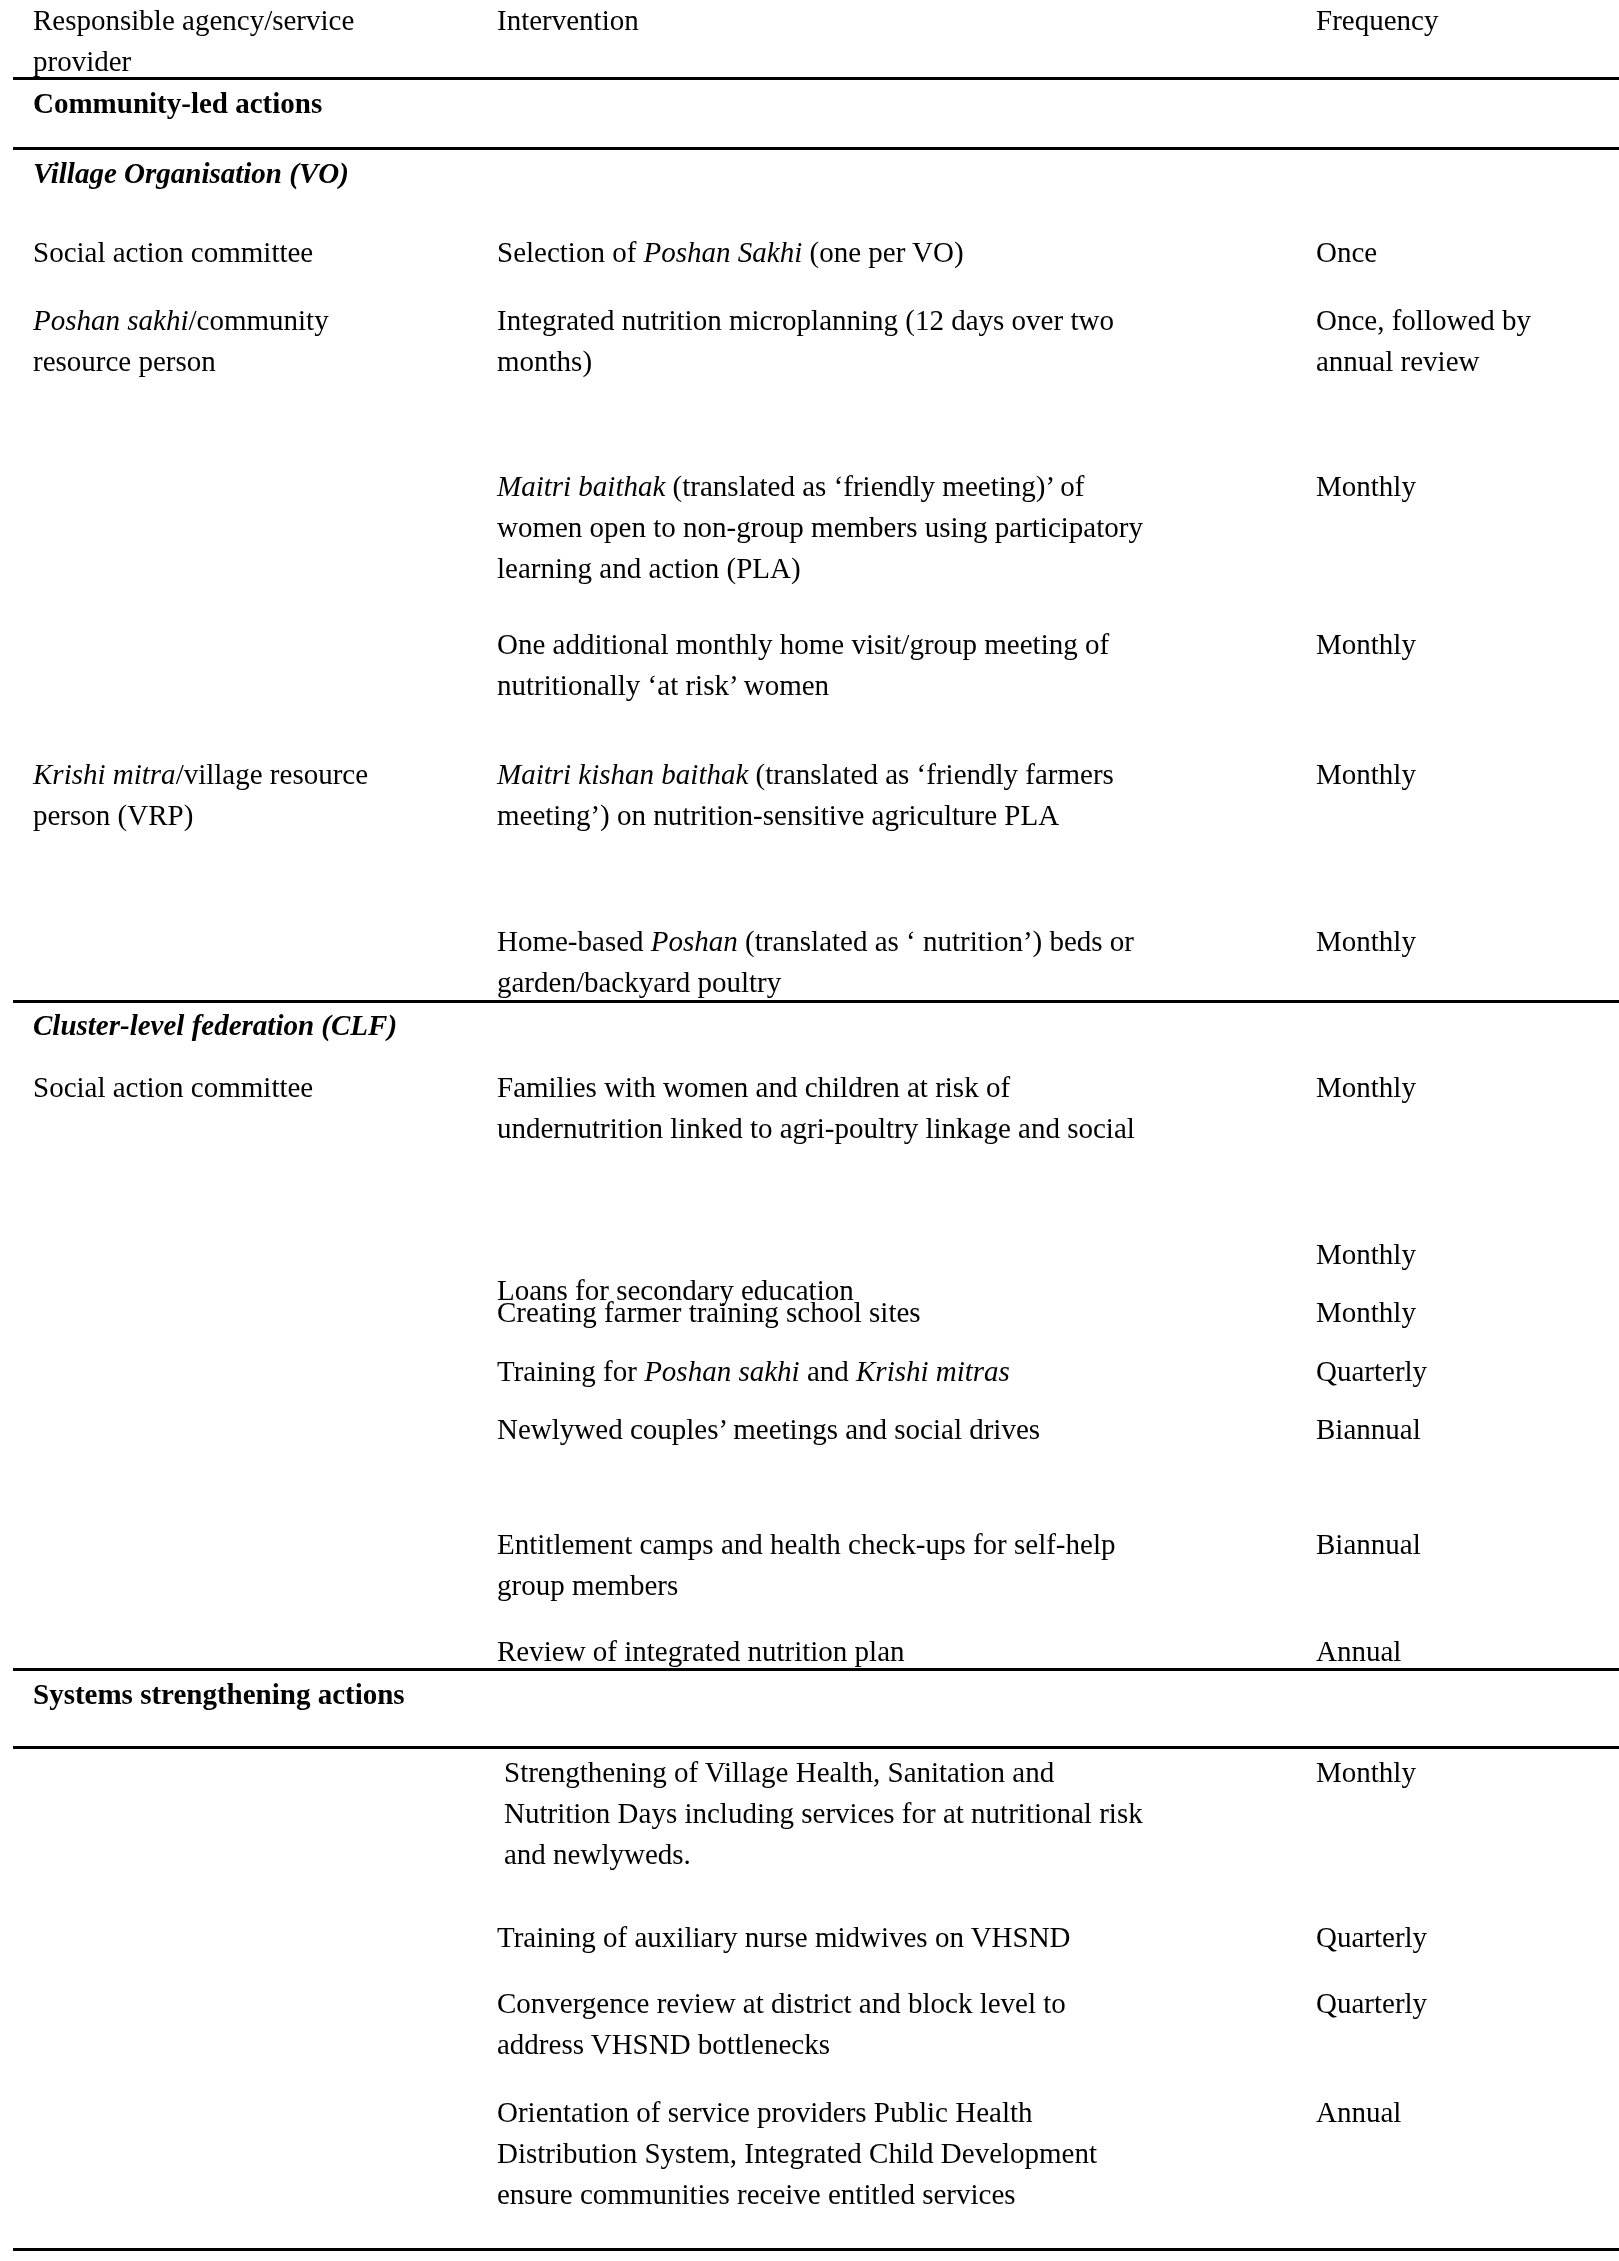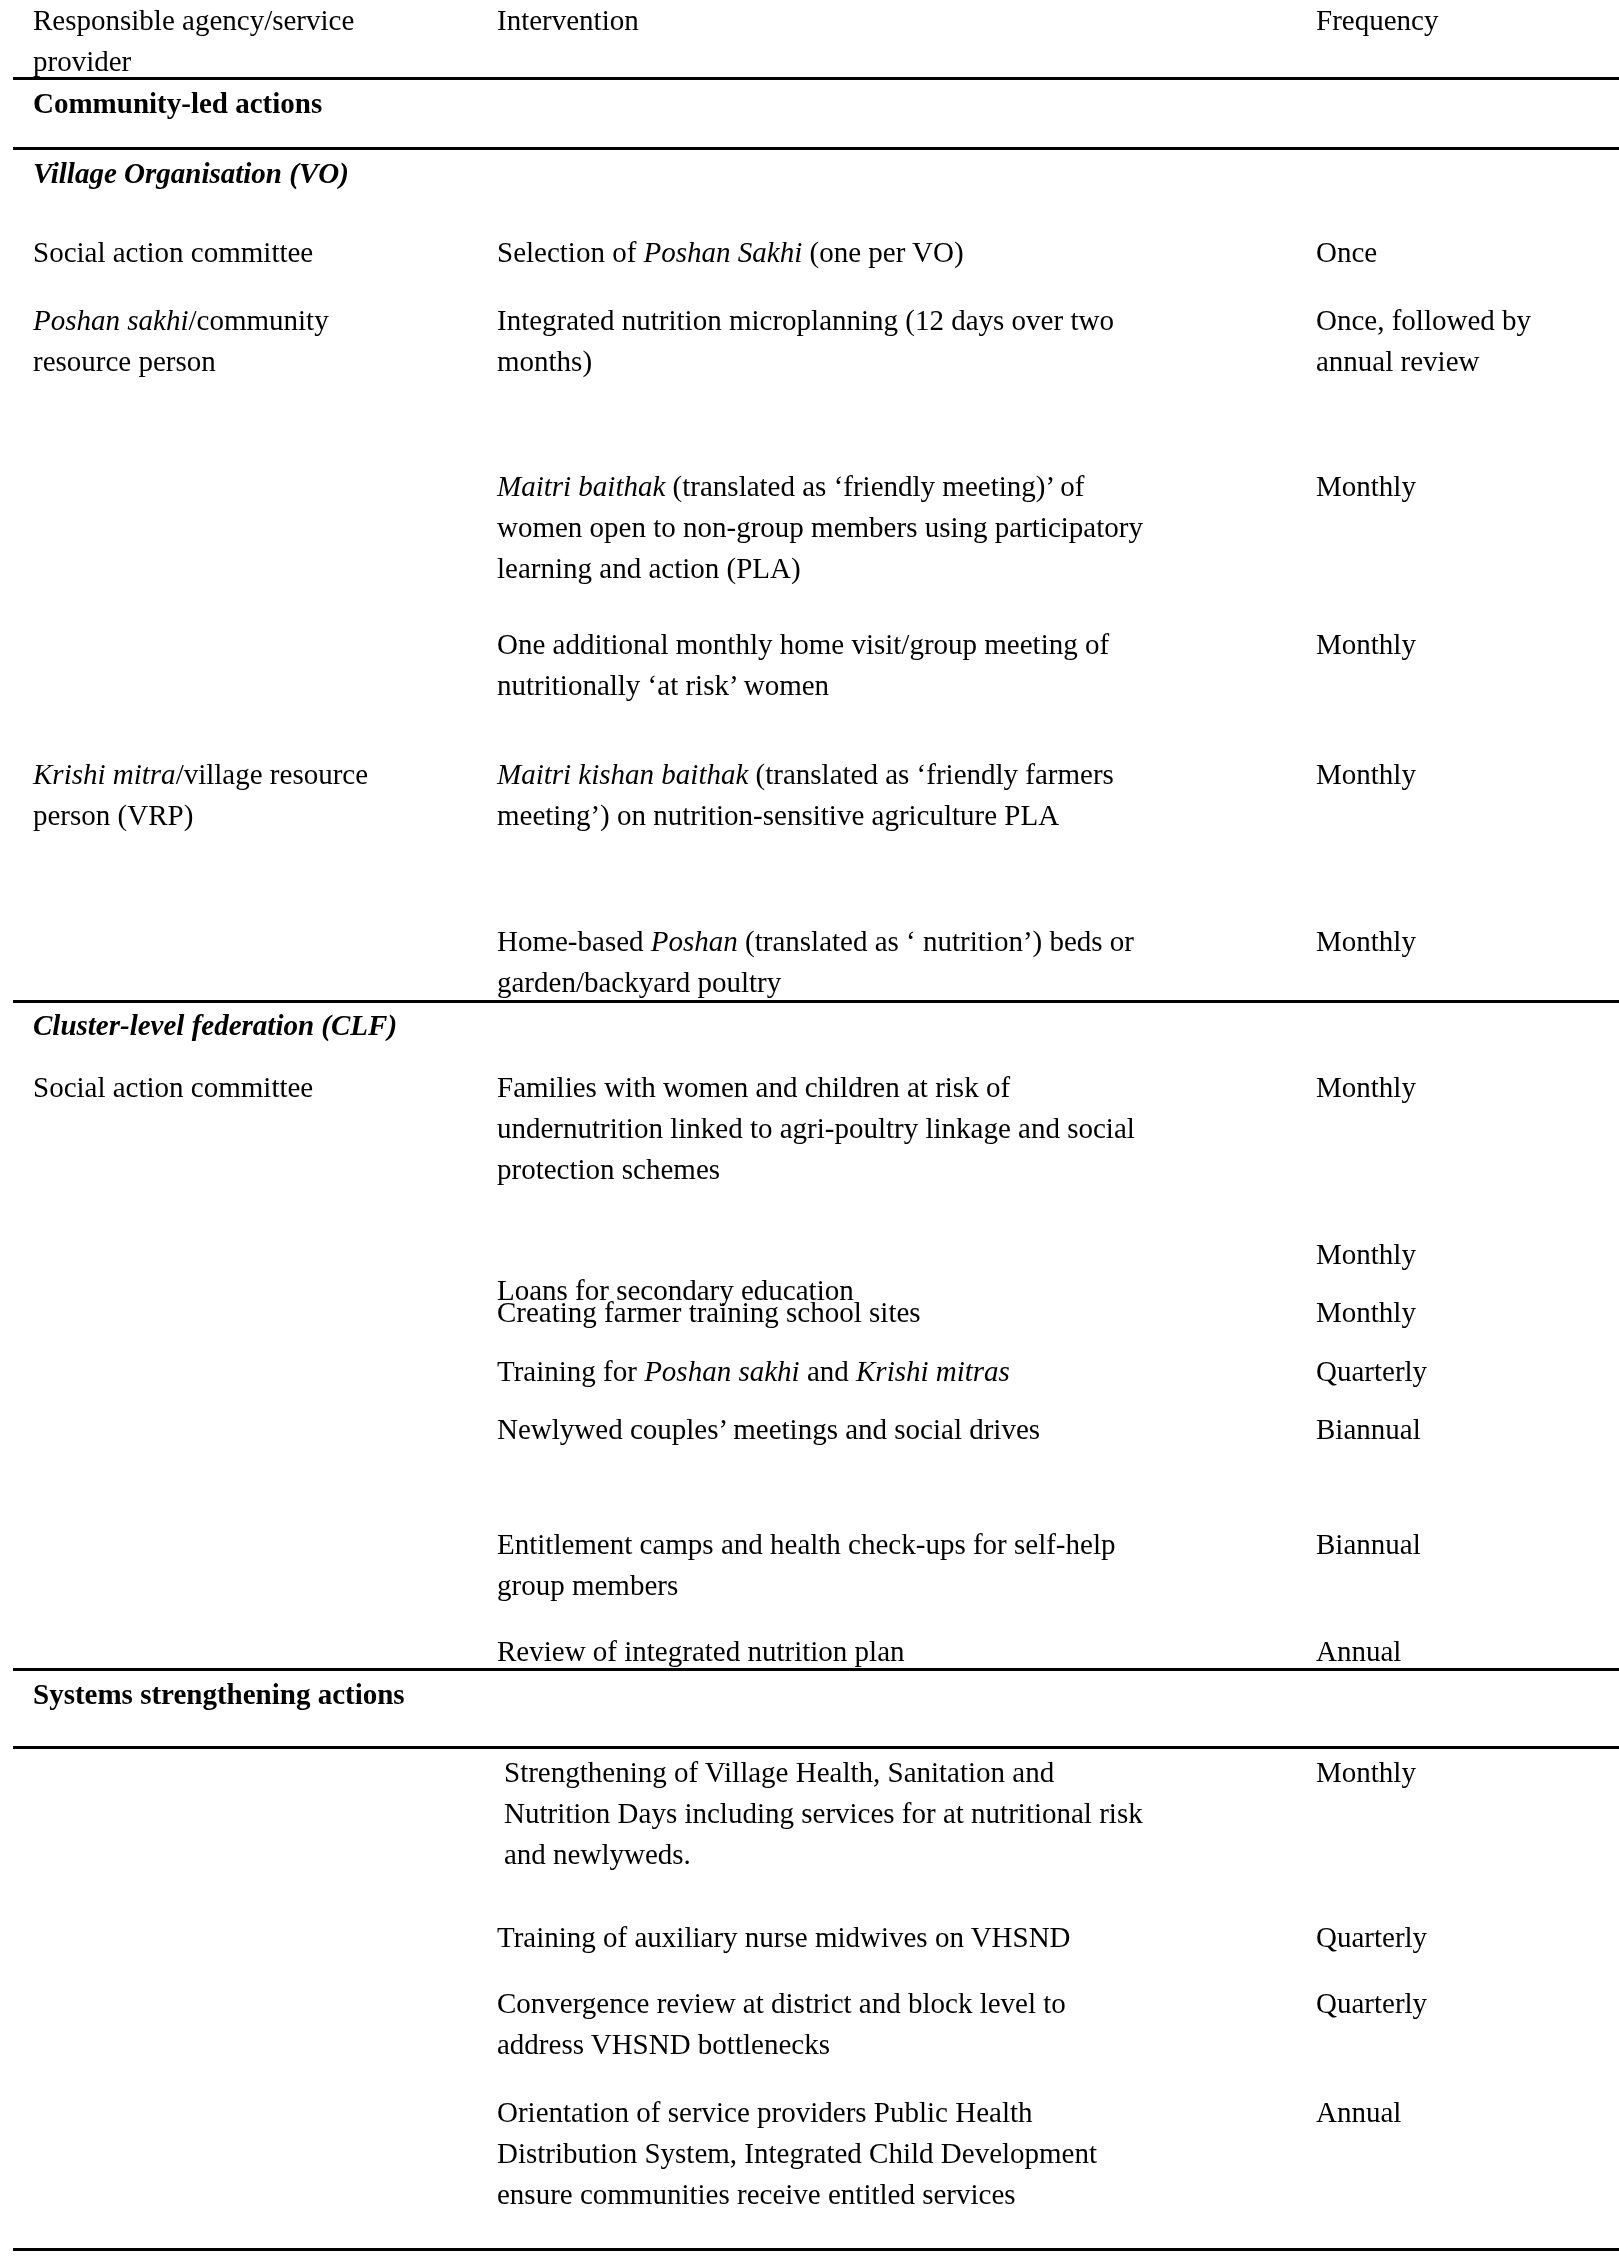--- a/index.html
+++ b/index.html
@@ -110,21 +110,20 @@
   <div class="cell col1 b i" style="top:1005px">Cluster-level federation (CLF)</div>
 
   <div id="rows-clf">
       <div>
         <div class="cell col1" style="top: 1067px;">
           <span class="ln"><span>Social action committee</span></span>
         </div>
         <div class="cell col2" style="top: 1067px;">
           <span class="ln"><span>Families with women and children at risk of</span></span>
           <span class="ln"><span>undernutrition linked to agri-poultry linkage and social</span></span>
-          <span class="ln"><span>protection schemes</span></span>
         </div>
         <div class="cell col3" style="top: 1067px;">
           <span class="ln"><span>Monthly</span></span>
         </div>
       </div>
       <div>
         <div class="cell col2" style="top: 1234px; margin-top: 36px;">
           <span class="ln"><span>Loans for secondary education</span></span>
         </div>
         <div class="cell col3" style="top: 1234px;">

